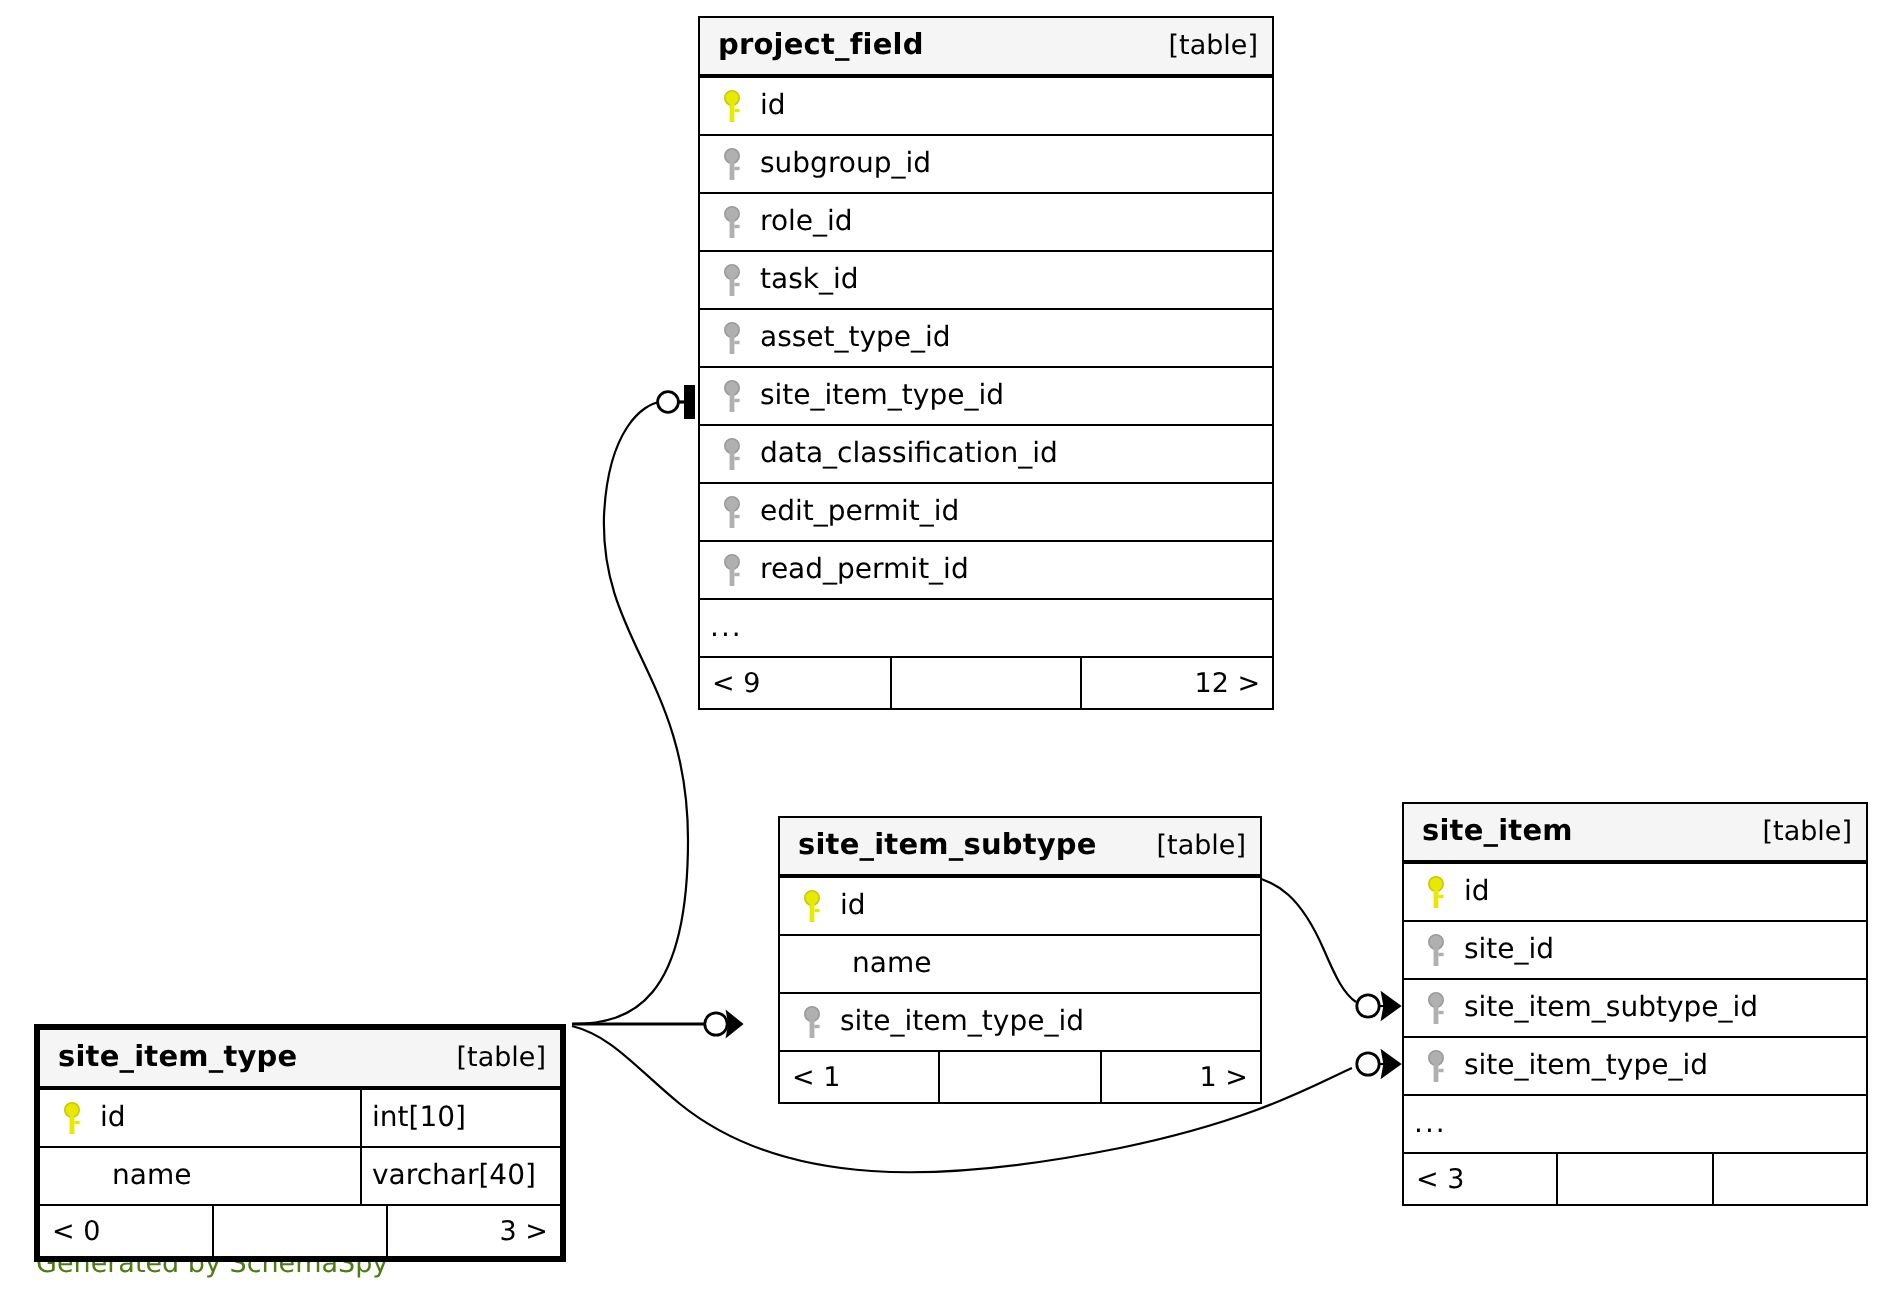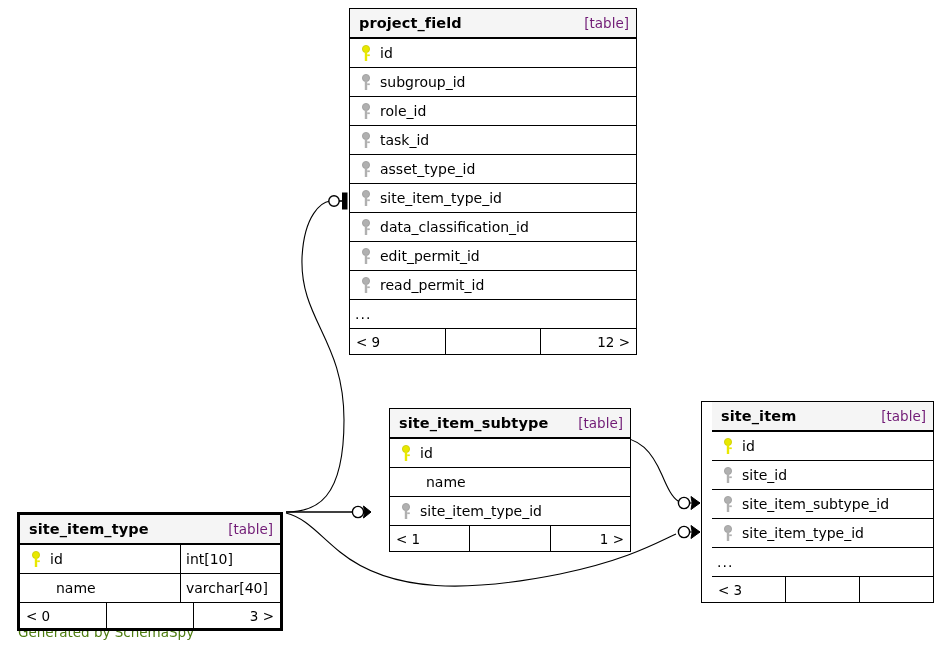--- a/index.html
+++ b/index.html
@@ -70,21 +70,21 @@
     box-sizing: border-box;
   }
   .tbl-name {
     font-weight: bold;
     font-size: 14.5px;
     letter-spacing: 0.1px;
     white-space: nowrap;
   }
   .tbl-tag {
     font-size: 13.5px;
-    color: #701a75;
+    color: #000000;
     white-space: nowrap;
     padding-left: 10px;
   }
   .row {
     display: flex;
     align-items: center;
     height: 29px;
     border-top: 1px solid #000000;
     box-sizing: border-box;
     background: #ffffff;
@@ -390,21 +390,21 @@
       </div>
     </div>
 
     <div class="foot">
       <div class="foot-cell left">&lt; 1</div>
       <div class="foot-cell mid"></div>
       <div class="foot-cell right">1 &gt;</div>
     </div>
   </div>
 
-  <div class="tbl" id="tbl-site_item" style="left:701px; top:401px; width:233px;padding-left:10px;">
+  <div class="tbl" id="tbl-site_item" style="left:701px; top:401px; width:233px;">
     <div class="tbl-head">
       <span class="tbl-name">site_item</span>
       <span class="tbl-tag">[table]</span>
     </div>
 
     <div class="row">
       <div class="row-main">
         <span class="keyslot">
           <svg width="12" height="17" viewBox="0 0 12 17">
             <circle cx="6" cy="4" r="3.6" fill="#e8e800" stroke="#c9c900" stroke-width="0.8"></circle>

